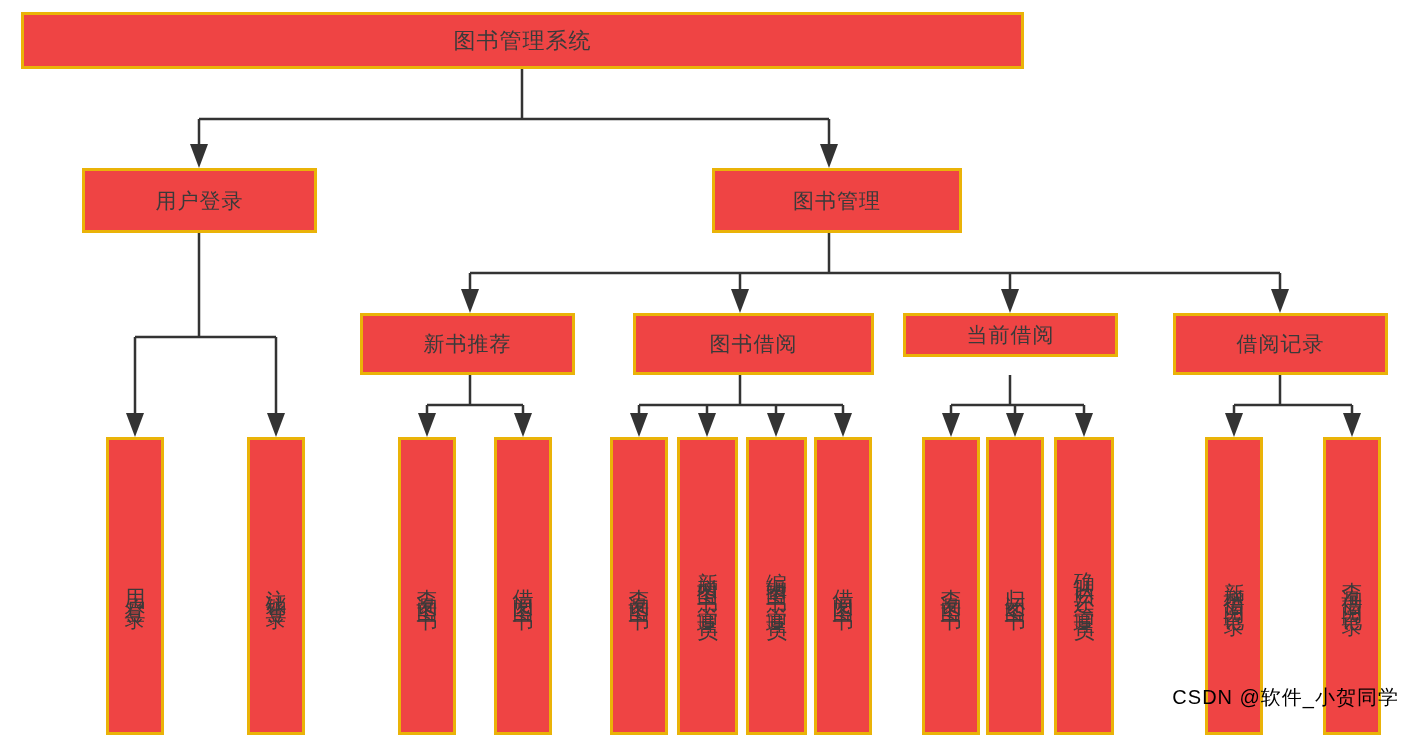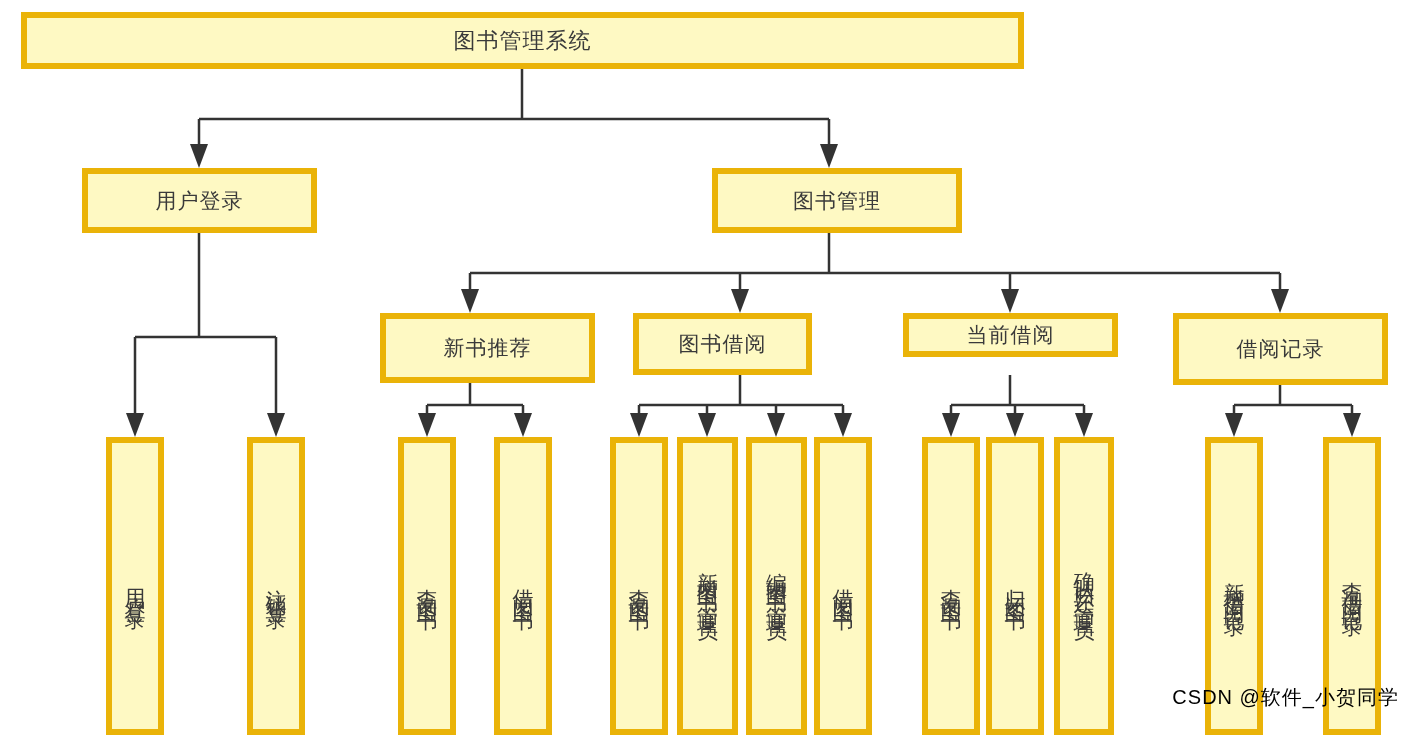--- a/index.html
+++ b/index.html
@@ -18,22 +18,22 @@
   #connectors {
     position: absolute;
     left: 0;
     top: 0;
     width: 1405px;
     height: 747px;
   }
   .node {
     position: absolute;
     box-sizing: border-box;
-    border: 6px solid #eab308;
-    background: #fef9c3;
+    border: 3px solid #eab308;
+    background: #ef4444;
     color: #3a3a3a;
     display: flex;
     align-items: center;
     justify-content: center;
     text-align: center;
   }
   .hnode {
     font-size: 21px;
     letter-spacing: 1px;
   }
@@ -41,24 +41,24 @@
     font-size: 21px;
     writing-mode: vertical-rl;
     text-orientation: mixed;
     letter-spacing: 7px;
     line-height: 52px;
   }
   
   #n-root      { left: 21px;  top: 12px;  width: 1003px; height: 57px; font-size: 22px; }
   #n-userlogin { left: 82px;  top: 168px; width: 235px;  height: 65px; }
   #n-bookmgmt  { left: 712px; top: 168px; width: 250px;  height: 65px; }
-  #n-newbook   { left: 380px; top: 313px; width: 215px;  height: 70px; }
-  #n-borrow    { left: 633px; top: 313px; width: 179px;  height: 62px; }
+  #n-newbook   { left: 360px; top: 313px; width: 215px;  height: 62px; }
+  #n-borrow    { left: 633px; top: 313px; width: 241px;  height: 62px; }
   #n-current   { left: 903px; top: 313px; width: 215px;  height: 44px; }
-  #n-records   { left: 1173px;top: 313px; width: 215px;  height: 72px; }
+  #n-records   { left: 1173px;top: 313px; width: 215px;  height: 62px; }
   .leaf        { top: 437px;  width: 58px; height: 298px; }
   #l-login     { left: 106px; }
   #l-logout    { left: 247px; }
   #l-nb-query  { left: 398px; }
   #l-nb-borrow { left: 494px; }
   #l-bb-query  { left: 610px; }
   #l-bb-add    { left: 677px; width: 61px; }
   #l-bb-edit   { left: 746px; width: 61px; }
   #l-bb-borrow { left: 814px; }
   #l-cb-query  { left: 922px; }

